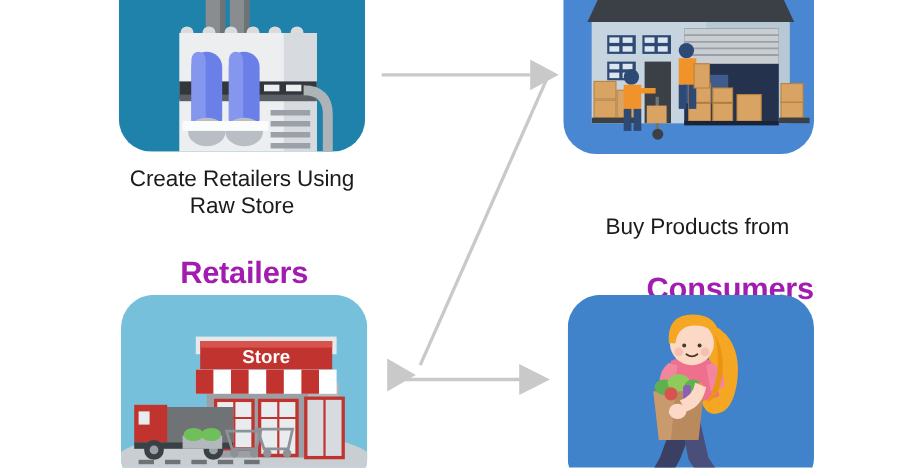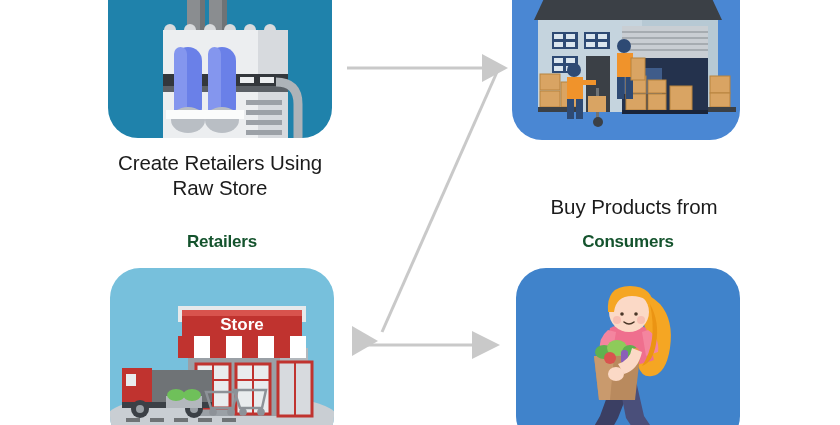--- a/index.html
+++ b/index.html
@@ -32,36 +32,36 @@
     text-align: center;
     color: #1b1b1b;
     font-size: 20.5px;
     line-height: 25px;
     font-weight: 400;
     letter-spacing: -0.1px;
   }
   .heading {
     position: absolute;
     text-align: center;
-    color: #14532d;
-    font-size: 17px;
+    color: #a21caf;
+    font-size: 28px;
     font-weight: 700;
     letter-spacing: -0.2px;
   }
 
   
   #panel-factory   { left: 108px; top: -48px;  width: 224px; height: 186px; }
   #panel-warehouse { left: 512px; top: -40px;  width: 228px; height: 180px; }
   #panel-retail    { left: 110px; top: 268px;  width: 224px; height: 178px; }
   #panel-consumer  { left: 516px; top: 268px;  width: 224px; height: 178px; }
 
   #cap-factory   { left: 86px;  top: 150px; width: 268px; }
   #cap-warehouse { left: 500px; top: 166px; width: 268px; margin-top: 28px; }
   #head-retail   { left: 110px; top: 232px; width: 224px; }
-  #head-consumer { left: 516px; top: 232px; width: 224px; }
+  #head-consumer { left: 516px; top: 247px; width: 224px; text-align: right; }
 
   .panel svg, .arrows svg { display: block; }
 
   .arrows {
     position: absolute;
     left: 0; top: 0;
     width: 840px; height: 425px;
     pointer-events: none;
   }
 </style>

